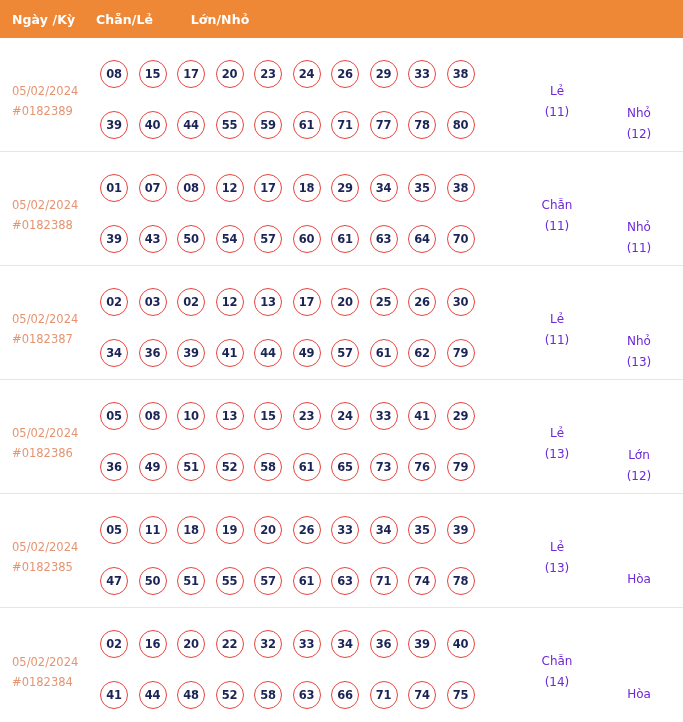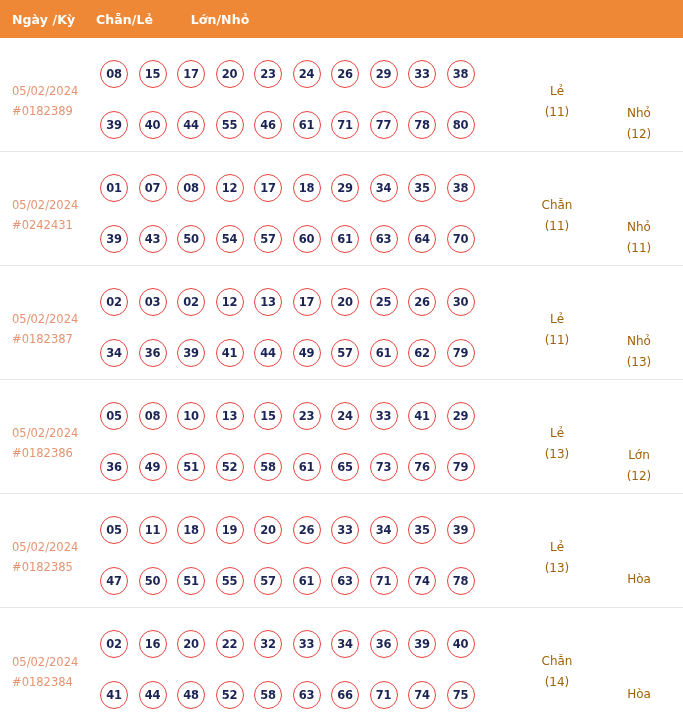--- a/index.html
+++ b/index.html
@@ -83,21 +83,21 @@
     justify-content: center;
     margin-right: 10.5px;
     background: #ffffff;
     letter-spacing: -0.2px;
   }
 
   .cell-parity,
   .cell-size {
     width: 84px;
     text-align: center;
-    color: #a16207;
+    color: #6d28d9;
     font-size: 12px;
     line-height: 21px;
     padding-top: 5px;
   }
   .cell-size { padding-right: 4px; margin-top: 44px; }
   .cv-label, .cv-count { display: block; }
 </style>
 </head>
 <body>
 
@@ -126,41 +126,41 @@
             <div class="ball">26</div>
             <div class="ball">29</div>
             <div class="ball">33</div>
             <div class="ball">38</div>
           </div>
           <div class="ball-row">
             <div class="ball">39</div>
             <div class="ball">40</div>
             <div class="ball">44</div>
             <div class="ball">55</div>
-            <div class="ball">46</div>
+            <div class="ball">59</div>
             <div class="ball">61</div>
             <div class="ball">71</div>
             <div class="ball">77</div>
             <div class="ball">78</div>
             <div class="ball">80</div>
           </div>
         </div>
         <div class="cell-parity">
           <span class="cv-label">Lẻ</span>
           <span class="cv-count">(11)</span>
         </div>
         <div class="cell-size">
           <span class="cv-label">Nhỏ</span>
           <span class="cv-count">(12)</span>
         </div>
       </div>
       <div class="row">
         <div class="cell-date">
           <span class="date-line">05/02/2024</span>
-          <span class="id-line">#0242431</span>
+          <span class="id-line">#0182388</span>
         </div>
         <div class="cell-result">
           <div class="ball-row">
             <div class="ball">01</div>
             <div class="ball">07</div>
             <div class="ball">08</div>
             <div class="ball">12</div>
             <div class="ball">17</div>
             <div class="ball">18</div>
             <div class="ball">29</div>

